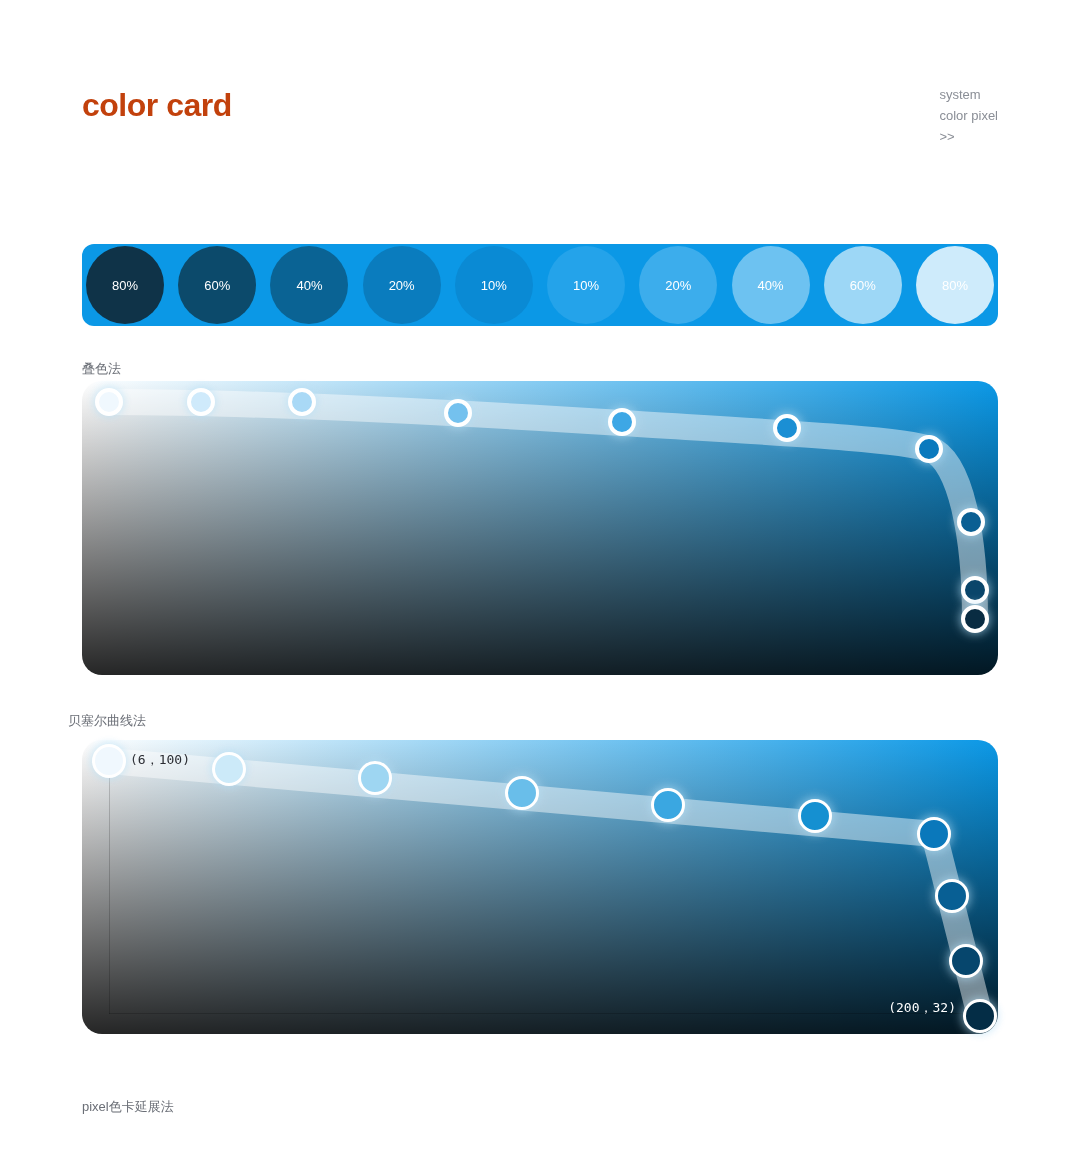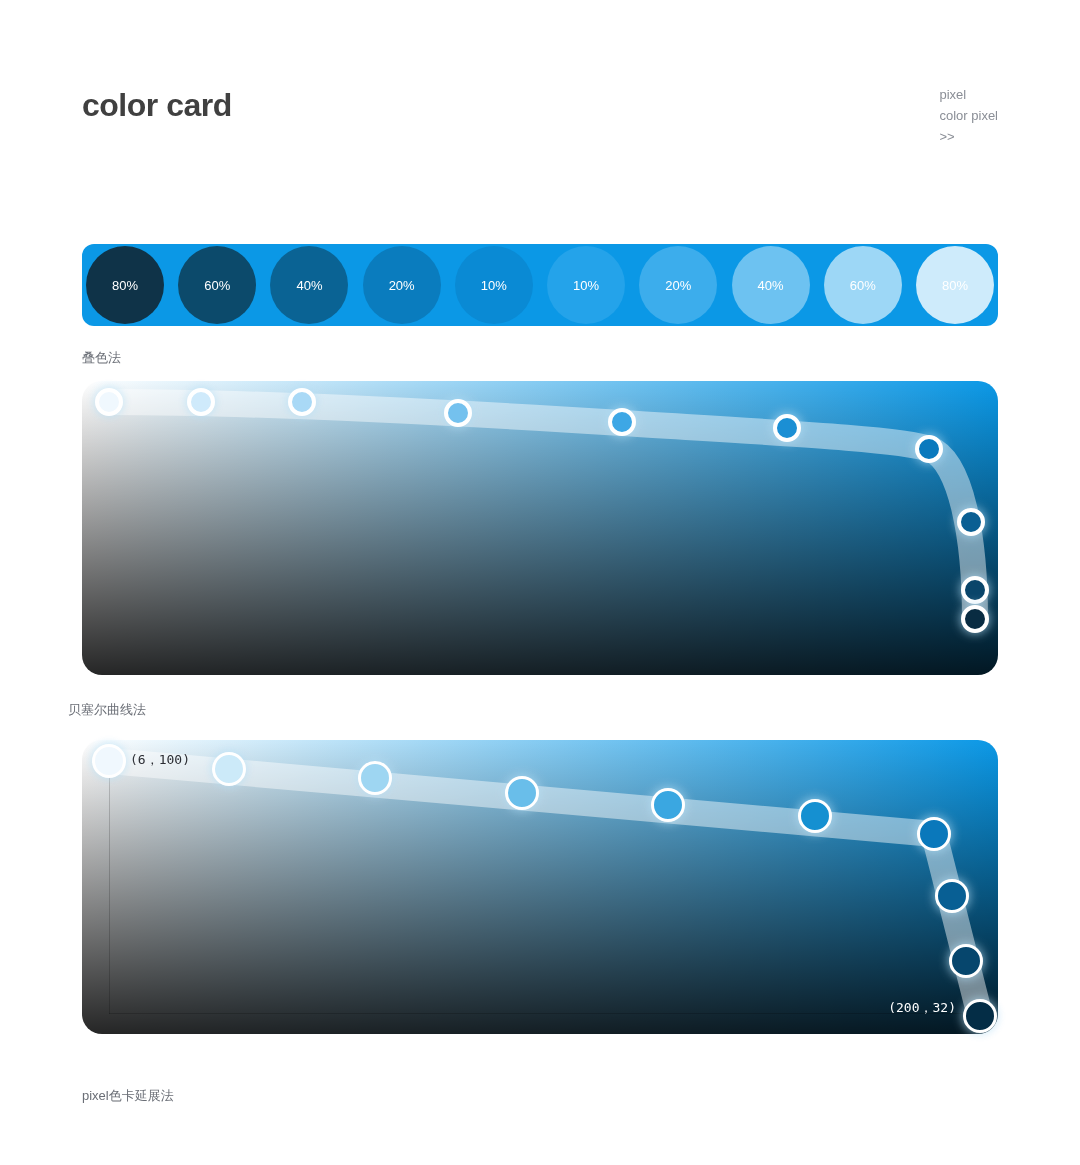--- a/index.html
+++ b/index.html
@@ -1,20 +1,20 @@
 <!DOCTYPE html>
 <html><head>
 <meta charset="utf-8">
 <style>
 *{margin:0;padding:0;box-sizing:border-box}
 body{font-family:-apple-system,BlinkMacSystemFont,"Segoe UI",sans-serif;background:#fff;width:1080px;height:1165px;position:relative;overflow:hidden}
 .header{position:absolute;top:85px;left:82px;right:82px;display:flex;justify-content:space-between;align-items:flex-start}
-.title{font-size:32px;font-weight:600;color:#404040;line-height:1.3;letter-spacing:-0.5px}
+.title{font-size:32px;font-weight:600;color:#c2410c;line-height:1.3;letter-spacing:-0.5px}
 .meta{font-size:13px;color:#8a8e96;line-height:1.6;text-align:left}
-.section-label{font-size:13px;color:#6a6e76;margin-top:8px}
+.section-label{font-size:13px;color:#6a6e76;margin-top:19px}
 
 .overlay-bar{position:absolute;top:244px;left:82px;width:916px;height:82px;background:#0b98e6;border-radius:12px;display:flex;align-items:center;justify-content:space-between;padding:16px 4px}
 .swatch{width:78px;height:78px;border-radius:50%;display:flex;align-items:center;justify-content:center;font-size:13px;color:#fff;flex-shrink:0}
 .swatch.key{background:transparent;font-weight:700}
 .lbl-1{position:absolute;top:341px;left:82px}
 
 .panel{position:absolute;left:82px;width:916px;height:294px;border-radius:20px;overflow:visible;
   background:
     linear-gradient(to top, rgba(0,0,0,0.85), rgba(0,0,0,0) 100%),
     linear-gradient(to right, #fff, #0b98e6);
@@ -37,21 +37,21 @@
 .axis.v{width:1px}
 </style>
 </head>
 <body>
 
 <div class="header">
   <div class="title">
     <div>color card</div>
   </div>
   <div class="meta">
-    <div>pixel</div>
+    <div>system</div>
     <div>color pixel</div>
     <div>&gt;&gt;</div>
   </div>
 </div>
 
 <div class="overlay-bar" id="overlay-bar">
     <div class="swatch" style="background: rgb(15, 51, 72);">80%</div>
     <div class="swatch" style="background: rgb(12, 74, 107);">60%</div>
     <div class="swatch" style="background: rgb(10, 99, 148);">40%</div>
     <div class="swatch" style="background: rgb(10, 124, 190);">20%</div>

